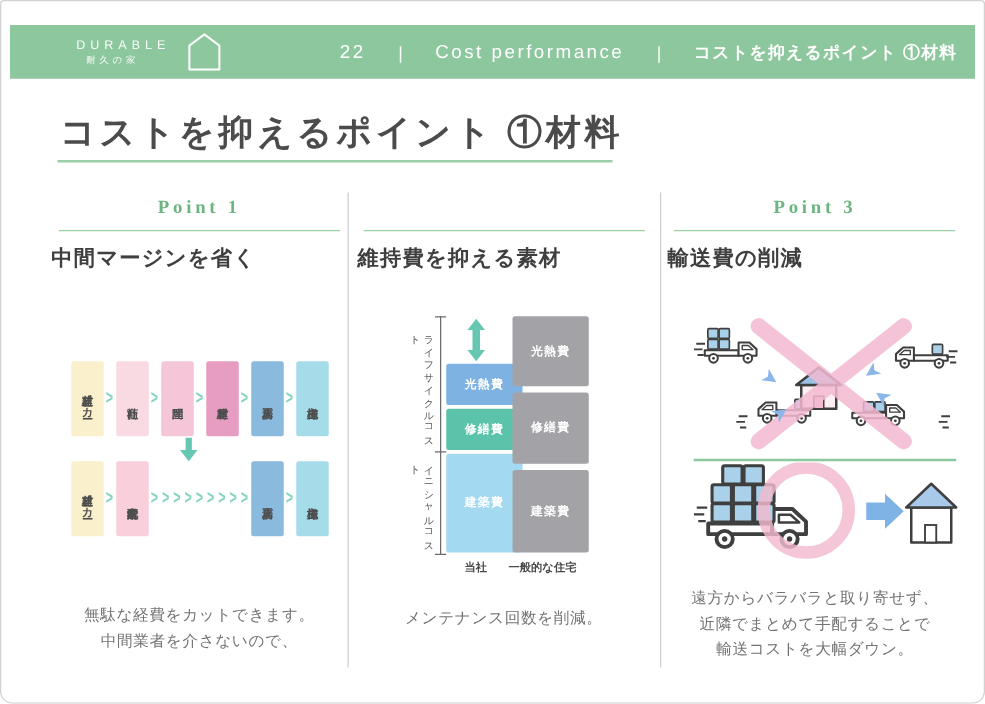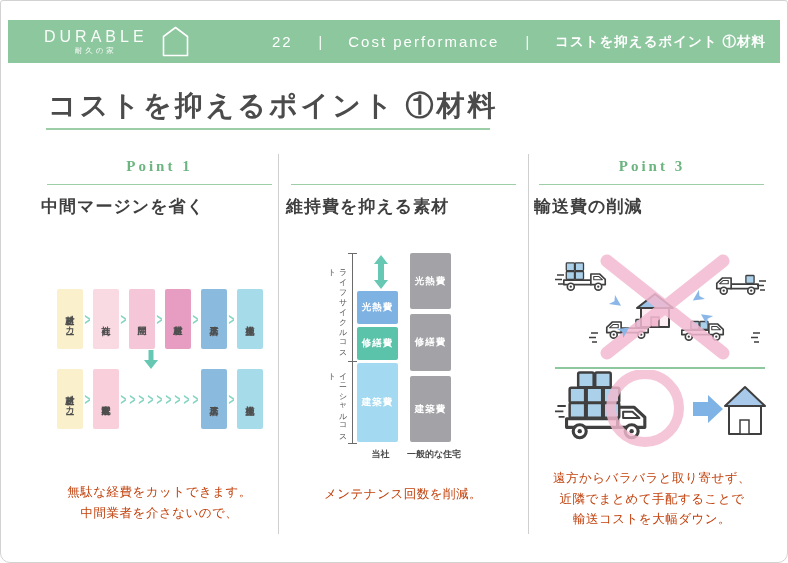--- a/index.html
+++ b/index.html
@@ -2,53 +2,53 @@
 <html><head>
 <meta charset="utf-8">
 <style>
   html,body{margin:0;padding:0;background:#fff;}
   .slide{position:relative;width:788px;height:563px;background:#fff;box-sizing:border-box;
          border:1px solid #d2d2d2;border-radius:3px 3px 10px 10px;overflow:hidden;
          font-family:"Liberation Serif", serif;color:#4a4a4a;}
   
   .header{position:absolute;left:7px;top:19px;width:772px;height:43px;display:flex;align-items:center;color:#fff;}
   .logo{margin-left:36px;text-align:center;line-height:1;}
-  .logo-name{font-family:"Liberation Sans",sans-serif;font-size:16px;font-weight:400;letter-spacing:4px;opacity:.95;}
+  .logo-name{font-family:"Liberation Sans",sans-serif;font-size:10px;font-weight:400;letter-spacing:4px;opacity:.95;margin-left:17px;}
   .logo-sub{font-family:"Liberation Sans",sans-serif;font-size:7.5px;letter-spacing:3px;margin-top:2px;opacity:.95;}
   .home-icon{margin-left:14px;display:flex;align-items:center;}
   .head-right{margin-left:auto;margin-right:14px;display:flex;align-items:center;gap:26px;}
   .h-num,.h-en{font-family:"Liberation Sans",sans-serif;font-size:15px;font-weight:400;letter-spacing:2px;}
   .h-pipe{font-family:"Liberation Sans",sans-serif;font-size:14px;font-weight:300;opacity:.95;}
   .h-ja{font-family:"Liberation Sans",sans-serif;font-size:13.5px;font-weight:700;letter-spacing:1px;}
   
   .page-title{position:absolute;left:47px;top:86px;font-size:28px;font-weight:600;letter-spacing:3px;color:#4b4b4b;}
   .title-underline{position:absolute;left:45px;top:127px;width:444px;height:2px;}
   
   .divider{position:absolute;top:153px;width:1px;height:380px;background:#cfcfcf;}
   .col{position:absolute;top:155px;height:395px;}
   .point-label{position:absolute;top:2px;width:100%;text-align:center;font-size:15px;letter-spacing:3px;font-weight:600;}
   .point-underline{position:absolute;top:28px;height:1px;}
   .col-heading{position:absolute;top:39px;width:100%;text-align:left;font-size:17px;font-weight:700;color:#3f3f3f;letter-spacing:1px;}
-  .caption{position:absolute;width:100%;text-align:center;font-size:12.5px;line-height:1.65;letter-spacing:.5px;color:#c2410c;}
+  .caption{position:absolute;width:100%;text-align:center;font-size:12.5px;line-height:1.65;letter-spacing:.5px;color:#737373;}
   
   .flow-row{position:absolute;left:0;width:100%;display:flex;justify-content:center;align-items:stretch;height:60px;gap:1px;}
   .fbox{width:26px;border-radius:2px;display:flex;align-items:center;justify-content:center;}
   .fbox span{writing-mode:vertical-rl;text-orientation:upright;font-family:"Liberation Sans",sans-serif;
              font-size:9px;font-weight:700;color:#4e4e4e;letter-spacing:0;}
   .chev{width:8px;align-self:center;text-align:center;font-family:"Liberation Sans",sans-serif;
         font-size:10px;font-weight:700;color:#85d4c1;transform:scaleY(1.6);}
   .down-arrow{position:absolute;left:103px;top:194px;}
   
   .chart{position:absolute;left:35px;top:93px;width:160px;height:215px;}
   .bracket-v{position:absolute;left:31px;top:4px;width:1px;height:191px;background:#6b6b6b;}
   .tick{position:absolute;left:27px;width:9px;height:1px;background:#6b6b6b;}
   .vlabel{position:absolute;left:7px;width:16px;display:flex;align-items:center;justify-content:center;
           writing-mode:vertical-rl;text-orientation:upright;font-family:"Liberation Sans",sans-serif;
           font-size:8px;color:#555;letter-spacing:1px;}
-  .seg{position:absolute;width:41px;border-radius:2px;display:flex;align-items:center;justify-content:center;
+  .seg{position:absolute;width:61px;border-radius:2px;display:flex;align-items:center;justify-content:center;
        font-family:"Liberation Sans",sans-serif;font-size:9.5px;font-weight:700;color:#fff;letter-spacing:1px;}
   .bar-name{position:absolute;top:199px;text-align:center;font-family:"Liberation Sans",sans-serif;
             font-size:9px;font-weight:700;color:#4a4a4a;}
   .redu-arrow{position:absolute;left:52px;top:6px;}
   
   .p3svg{position:absolute;left:21px;}
   .p3line{position:absolute;left:21px;top:211px;width:210px;height:2px;}
 </style>
 </head>
 <body>

